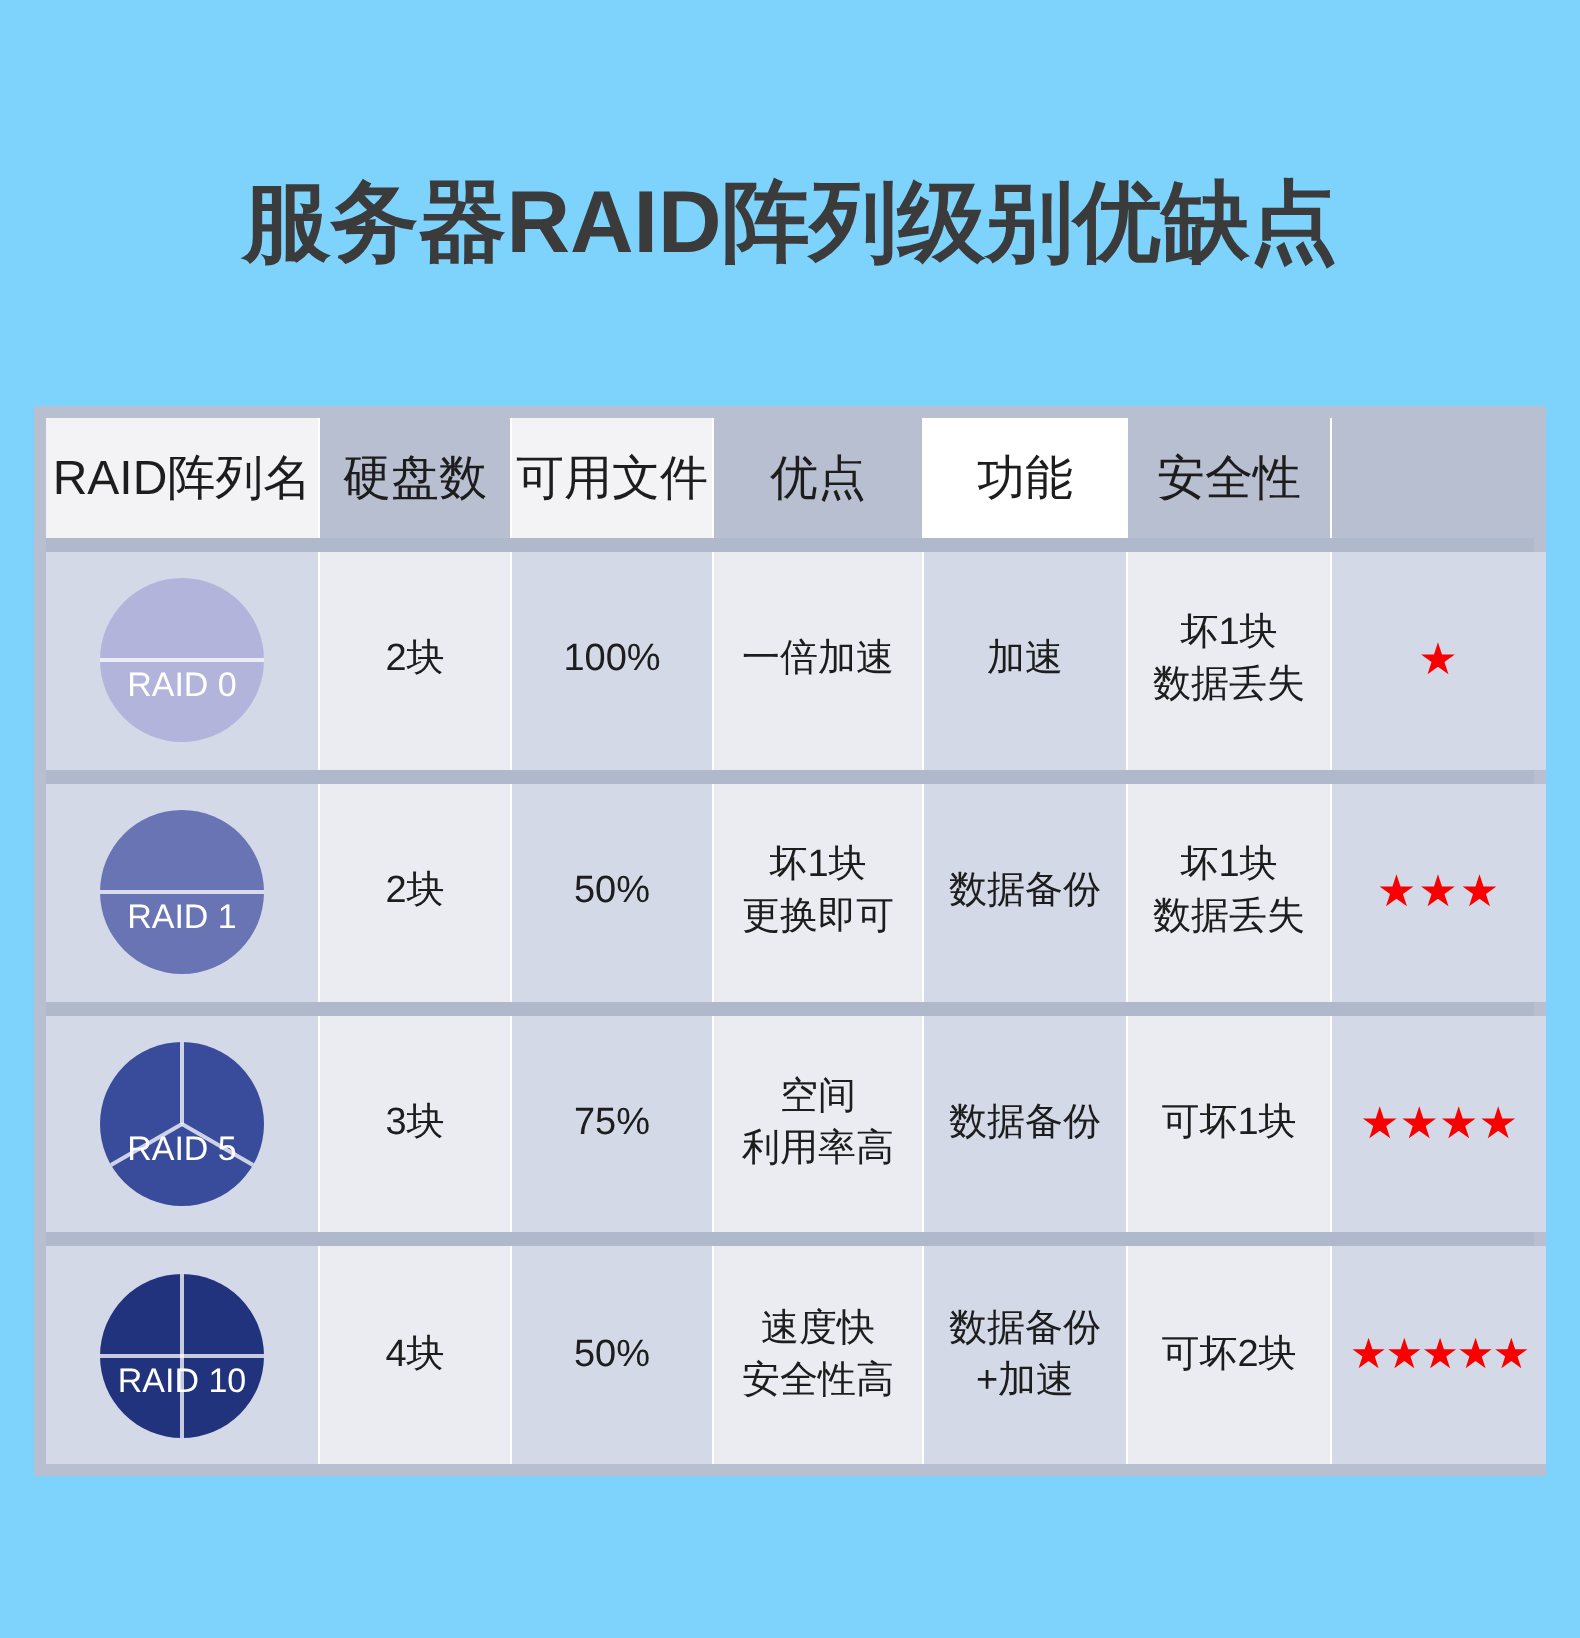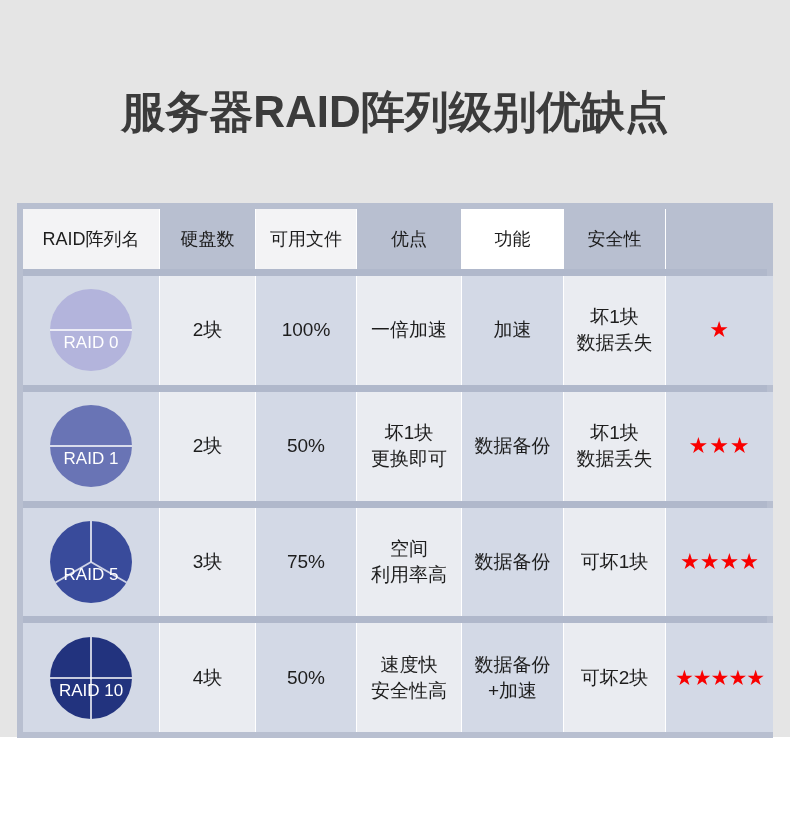--- a/index.html
+++ b/index.html
@@ -10,22 +10,22 @@
     width: 790px;
     height: 819px;
     background: #ffffff;
     font-family: "Liberation Sans", "DejaVu Sans", sans-serif;
     overflow: hidden;
   }
 
   .page {
     position: relative;
     width: 790px;
-    height: 737px;
-    background: #e5e5e5;
+    height: 819px;
+    background: #7dd3fc;
   }
 
   
   .title {
     position: absolute;
     top: 84px;
     left: 0;
     width: 790px;
     text-align: center;
     font-size: 44px;
@@ -58,21 +58,21 @@
   
   .thead {
     display: flex;
     height: 60px;
     flex: 0 0 60px;
   }
   .th {
     display: flex;
     align-items: center;
     justify-content: center;
-    font-size: 18px;
+    font-size: 24px;
     color: #1d1d1d;
     text-align: center;
     box-sizing: border-box;
     white-space: nowrap;
   }
   .th.light { background: #f3f3f5; }
   .th.dark  { background: #b8bfd0; }
   .th.white { background: #ffffff; font-family: Liberation Serif, serif; }
 
   .row-gap {

